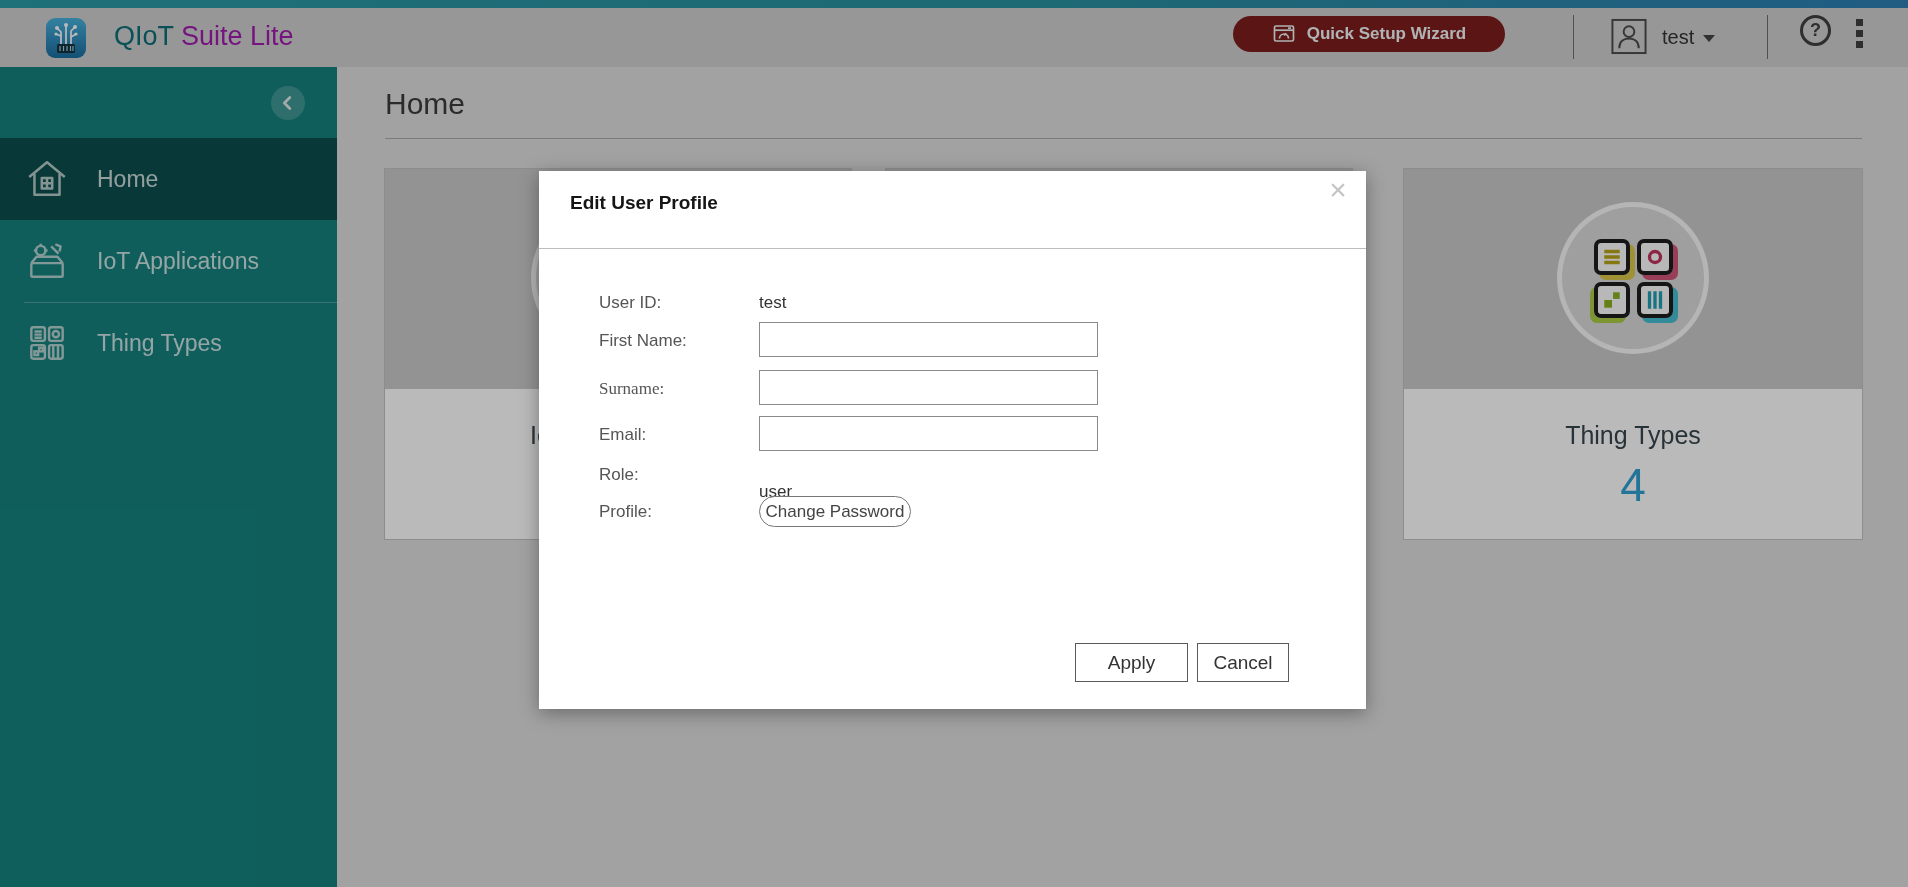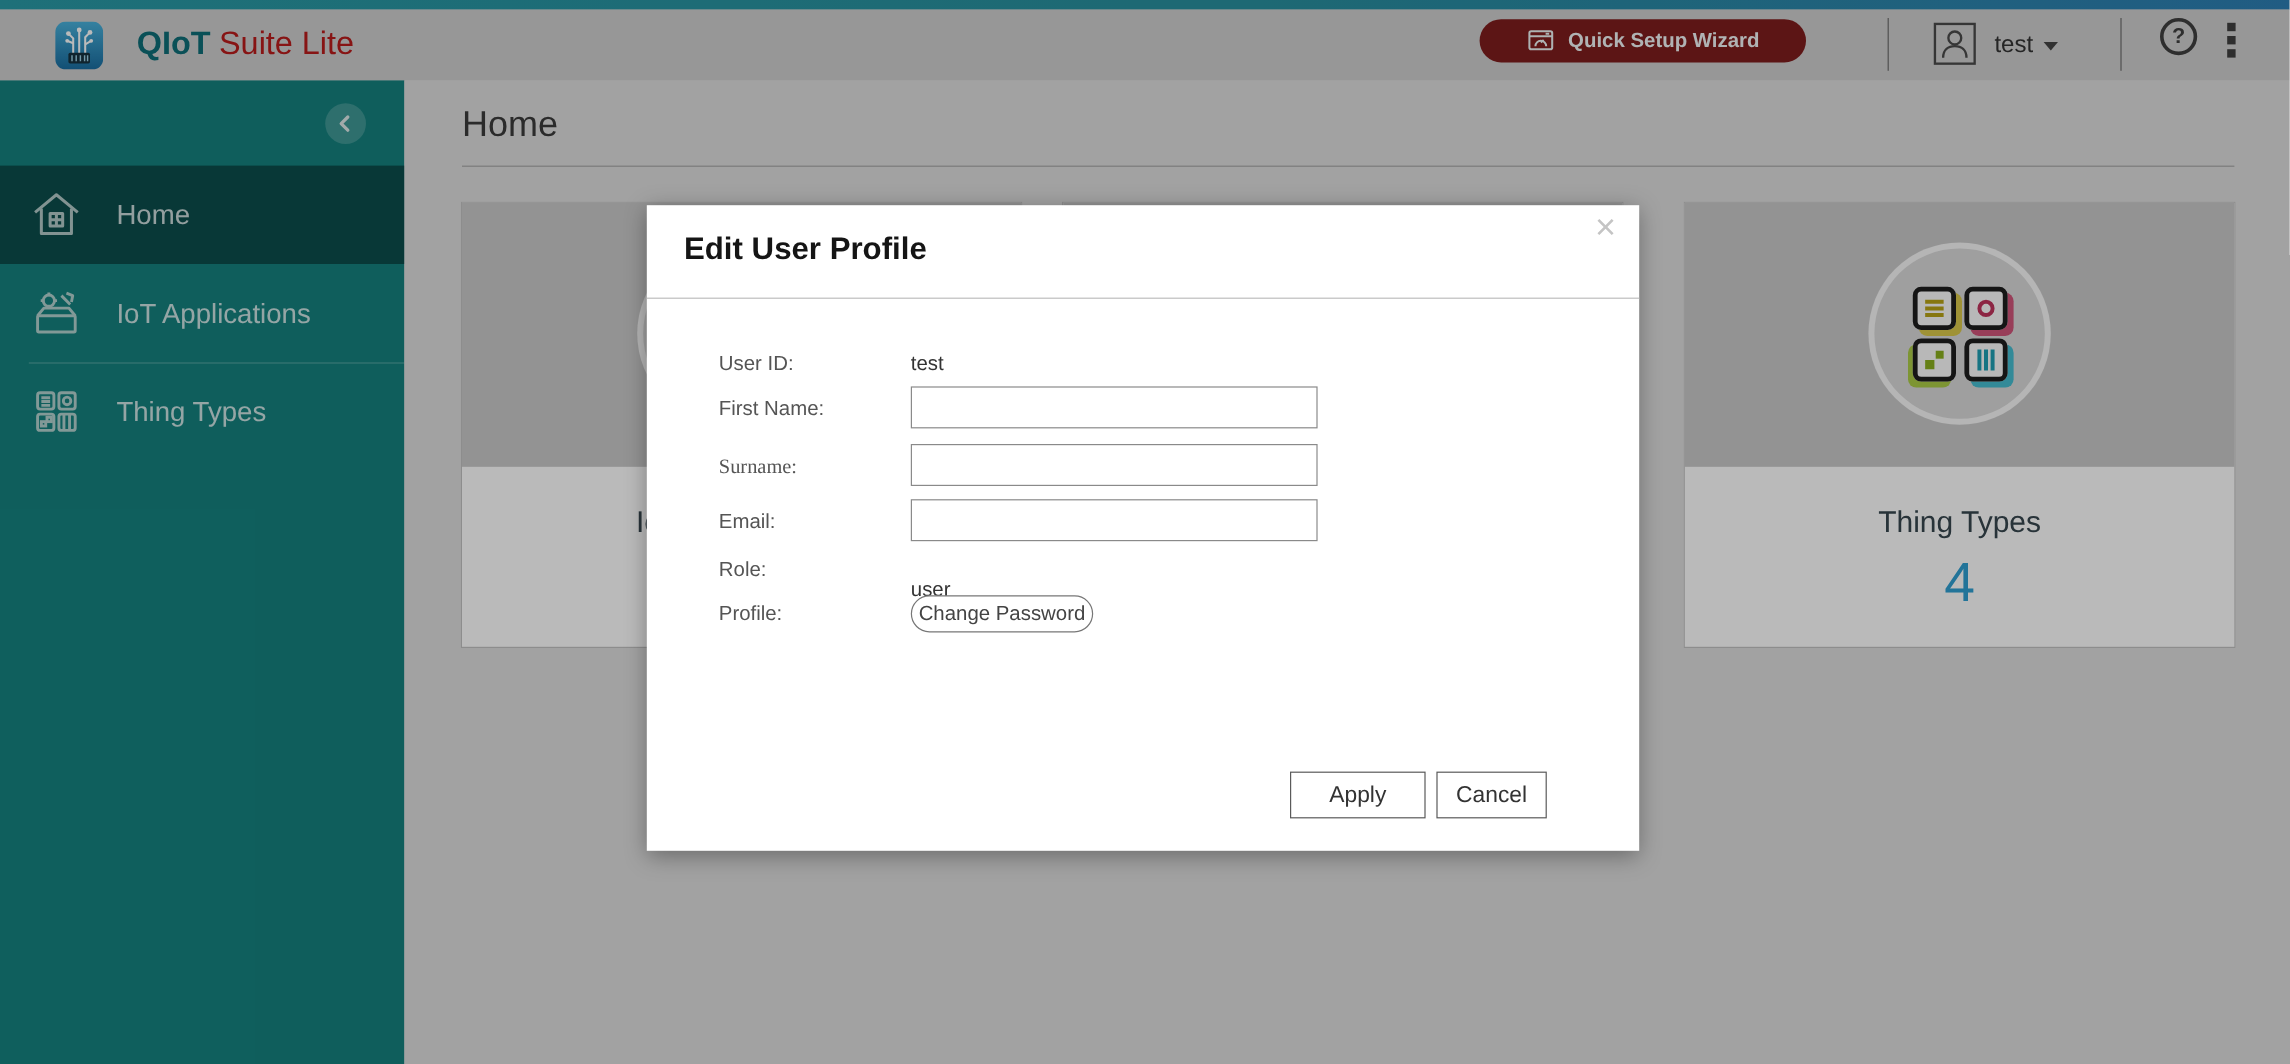--- a/index.html
+++ b/index.html
@@ -8,22 +8,22 @@
   .screen { position:relative; width:1908px; height:887px; overflow:hidden; }
 
   
   .top-strip { position:absolute; left:0; top:0; width:1908px; height:8px;
                background:linear-gradient(90deg,#2a9aa6 0%, #28909f 55%, #2e7fb4 100%); }
 
   
   .header { position:absolute; left:0; top:8px; width:1908px; height:59px; background:#cfcfcf; }
   .brand-icon { position:absolute; left:46px; top:10px; width:40px; height:40px; }
   .brand-text { position:absolute; left:114px; top:13px; font-size:27px; white-space:nowrap; }
-  .brand-bold { color:#0e6e78; font-weight:bold; }
-  .brand-light { color:#b91c1c; font-weight:400; margin-left:7px; }
+  .brand-bold { color:#0e6e78; font-weight:normal; }
+  .brand-light { color:#a21caf; font-weight:400; margin-left:7px; }
   .qsw-btn { position:absolute; left:1233px; top:8px; width:272px; height:36px;
              background:#7f1d1d; border:none; border-radius:18px; color:#f2f6f7;
              font-size:17px; font-weight:bold; font-family:inherit; cursor:pointer;
              display:flex; align-items:center; justify-content:center; gap:11px; }
   .hdivider { position:absolute; top:7px; width:1px; height:44px; background:#6e6e6e; }
   .hdiv1 { left:1573px; } .hdiv2 { left:1767px; }
   .avatar-box { position:absolute; left:1610px; top:10px; width:38px; height:37px; cursor:pointer; }
   .user-menu { position:absolute; left:1662px; top:15px; height:28px; display:flex;
                align-items:center; gap:9px; cursor:pointer; }
   .user-name { font-size:20px; color:#333; }
@@ -79,21 +79,21 @@
   .tt-tile.t { box-shadow:5px 5px 0 rgba(43,185,207,0.85); }
 
   
   .overlay { position:absolute; left:0; top:0; width:1908px; height:887px;
              background:rgba(0,0,0,0.27); z-index:50; }
 
   
   .modal { position:absolute; left:539px; top:171px; width:827px; height:538px; background:#fff;
            z-index:100; box-shadow:0 4px 18px rgba(0,0,0,0.35); }
   .modal-header { position:relative; height:78px; border-bottom:1px solid #bdbdbd; }
-  .modal-title { position:absolute; left:31px; top:21px; font-size:26px; font-weight:bold; color:#151515; }
+  .modal-title { position:absolute; left:31px; top:21px; font-size:19px; font-weight:bold; color:#151515; }
   .modal-close { position:absolute; right:11px; top:2px; width:34px; height:34px; border:none; background:none;
                  font-size:30px; line-height:34px; color:#c4c4c4; cursor:pointer; font-family:inherit; }
   .modal-body { position:relative; width:100%; height:459px; }
   .f-label { position:absolute; left:60px; font-size:17px; color:#555; }
   .f-value { position:absolute; left:220px; font-size:17px; color:#333; }
   .f-input { position:absolute; left:220px; width:339px; height:35px; border:1px solid #8a8a8a;
              background:#fff; font-size:16px; font-family:inherit; padding:0 9px; color:#333; }
   .lbl-userid { top:44px;text-align:right; }  .val-userid { top:44px; }
   .lbl-first  { top:82px; }  .inp-first  { top:73px; }
   .lbl-sur    { top:130px;font-family:Liberation Serif, serif; } .inp-sur    { top:121px; }

